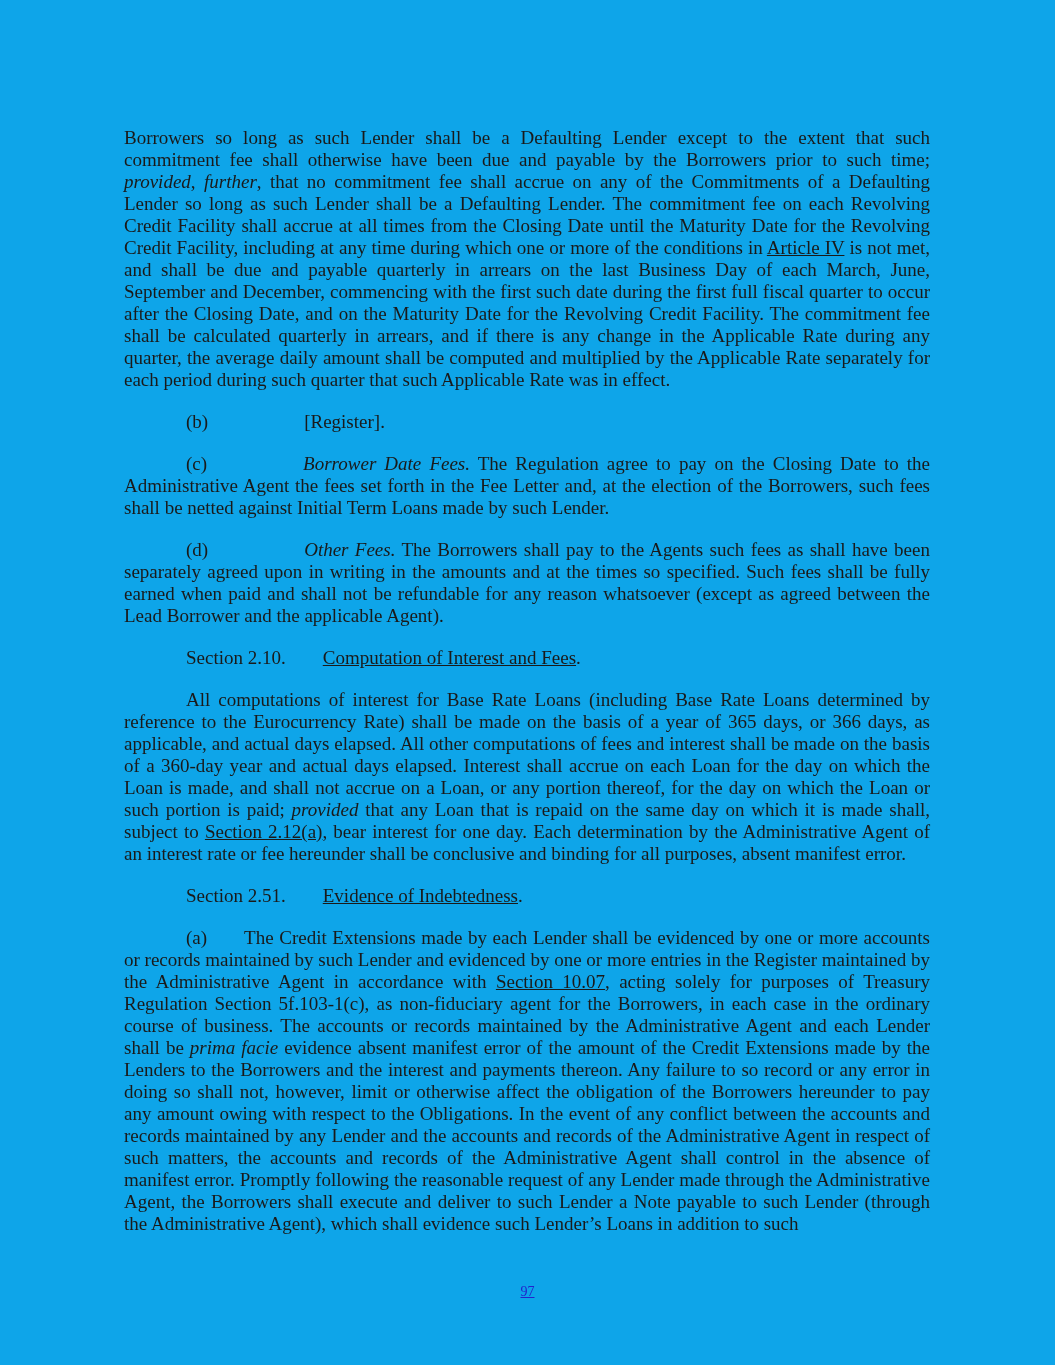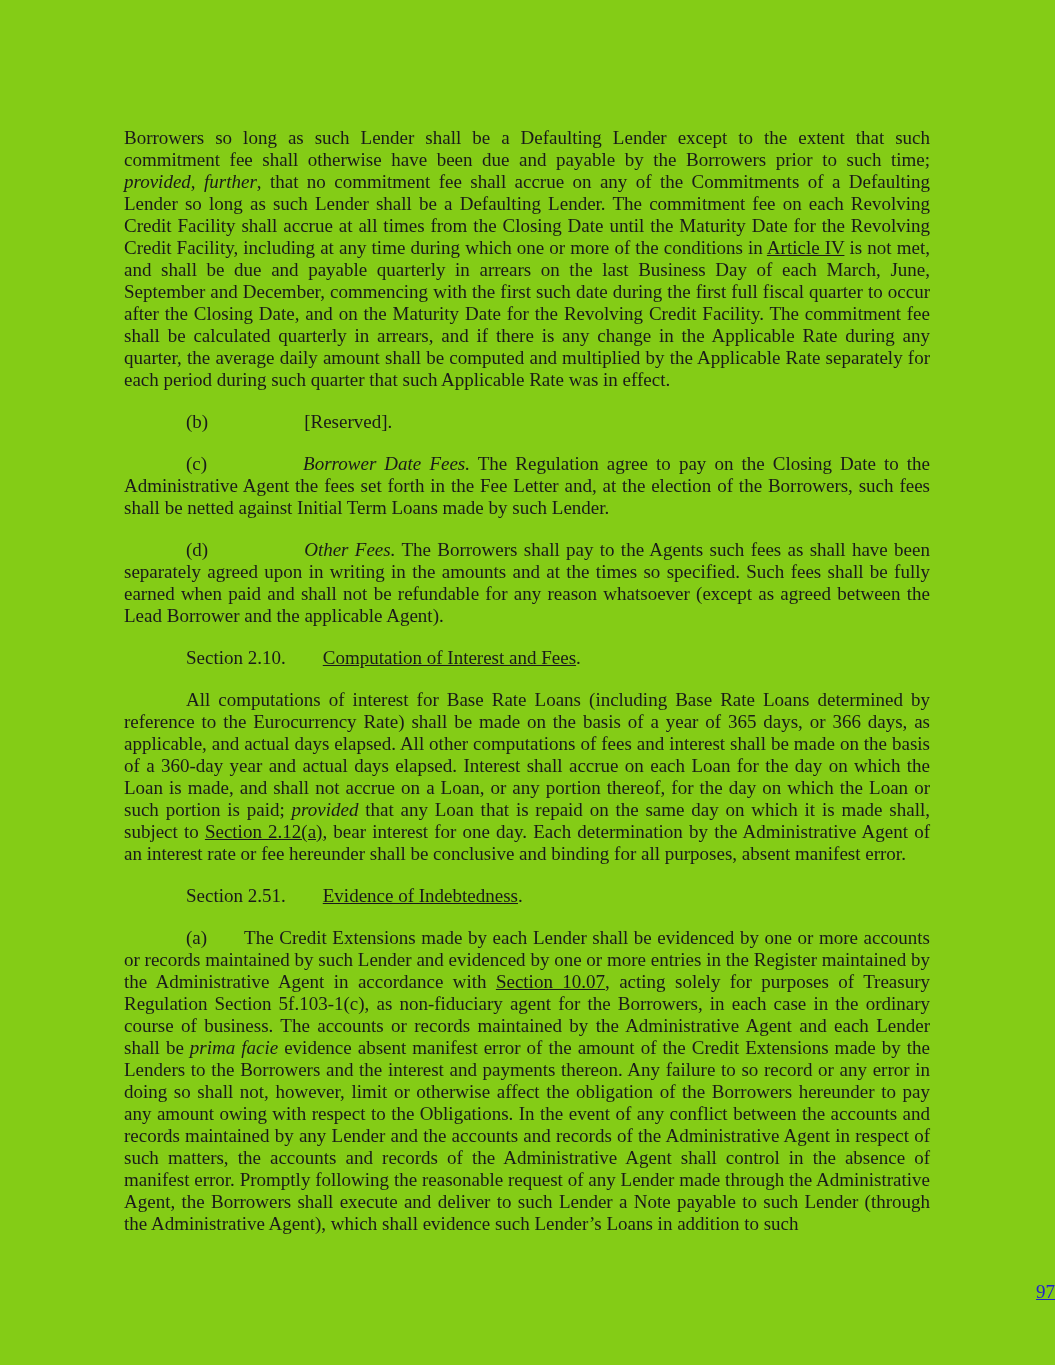--- a/index.html
+++ b/index.html
@@ -4,21 +4,21 @@
 <style>
   html, body {
     margin: 0;
     padding: 0;
     background: #ffffff;
   }
   .doc-page {
     position: relative;
     width: 1055px;
     height: 1365px;
-    background: #84cc16;
+    background: #0ea5e9;
     color: #1a1a1a;
     font-family: "Liberation Serif", "DejaVu Serif", serif;
     overflow: hidden;
   }
   .body-text {
     position: absolute;
     left: 124px;
     top: 127px;
     width: 806px;
     font-size: 19px;
@@ -39,37 +39,37 @@
     font-style: italic;
   }
   .underline {
     text-decoration: underline;
   }
   .footer {
     position: absolute;
     top: 1281px;
     left: 0;
     width: 100%;
-    text-align: right;
-    font-size: 19px;
+    text-align: center;
+    font-size: 14px;
     line-height: 22px;
   }
   a.page-number {
     color: #2323cb;
     text-decoration: underline;
     cursor: pointer;
   }
 </style>
 </head>
 <body>
 
 <div class="doc-page">
   <div class="body-text">
     <p class="para"><span>Borrowers so long as such Lender shall be a Defaulting Lender except to the extent that such commitment fee shall otherwise have been due and payable by the Borrowers prior to such time; </span><span class="italic">provided</span><span>, </span><span class="italic">further</span><span>, that no commitment fee shall accrue on any of the Commitments of a Defaulting Lender so long as such Lender shall be a Defaulting Lender.  The commitment fee on each Revolving Credit Facility shall accrue at all times from the Closing Date until the Maturity Date for the Revolving Credit Facility, including at any time during which one or more of the conditions in </span><span class="underline">Article IV</span><span> is not met, and shall be due and payable quarterly in arrears on the last Business Day of each March, June, September and December, commencing with the first such date during the first full fiscal quarter to occur after the Closing Date, and on the Maturity Date for the Revolving Credit Facility.  The commitment fee shall be calculated quarterly in arrears, and if there is any change in the Applicable Rate during any quarter, the average daily amount shall be computed and multiplied by the Applicable Rate separately for each period during such quarter that such Applicable Rate was in effect.</span></p>
-    <p class="para indent"><span>(b)</span><span class="tab" style="width: 96px;"></span><span>[Reserved].</span></p>
+    <p class="para indent"><span>(b)</span><span class="tab" style="width: 96px;"></span><span>[Register].</span></p>
     <p class="para indent"><span>(c)</span><span class="tab" style="width: 96px;"></span><span class="italic">Borrower Date Fees.</span><span>  The Regulation agree to pay on the Closing Date to the Administrative Agent the fees set forth in the Fee Letter and, at the election of the Borrowers, such fees shall be netted against Initial Term Loans made by such Lender.</span></p>
     <p class="para indent"><span>(d)</span><span class="tab" style="width: 96px;"></span><span class="italic">Other Fees.</span><span>  The Borrowers shall pay to the Agents such fees as shall have been separately agreed upon in writing in the amounts and at the times so specified.  Such fees shall be fully earned when paid and shall not be refundable for any reason whatsoever (except as agreed between the Lead Borrower and the applicable Agent).</span></p>
     <p class="para indent"><span>Section 2.10.</span><span class="tab" style="width: 37px;"></span><span class="underline">Computation of Interest and Fees</span><span>.</span></p>
     <p class="para indent"><span>All computations of interest for Base Rate Loans (including Base Rate Loans determined by reference to the Eurocurrency Rate) shall be made on the basis of a year of 365 days, or 366 days, as applicable, and actual days elapsed.  All other computations of fees and interest shall be made on the basis of a 360-day year and actual days elapsed.  Interest shall accrue on each Loan for the day on which the Loan is made, and shall not accrue on a Loan, or any portion thereof, for the day on which the Loan or such portion is paid; </span><span class="italic">provided</span><span> that any Loan that is repaid on the same day on which it is made shall, subject to </span><span class="underline">Section 2.12(a)</span><span>, bear interest for one day.  Each determination by the Administrative Agent of an interest rate or fee hereunder shall be conclusive and binding for all purposes, absent manifest error.</span></p>
     <p class="para indent"><span>Section 2.51.</span><span class="tab" style="width: 37px;"></span><span class="underline">Evidence of Indebtedness</span><span>.</span></p>
     <p class="para indent"><span>(a)</span><span class="tab" style="width: 37px;"></span><span>The Credit Extensions made by each Lender shall be evidenced by one or more accounts or records maintained by such Lender and evidenced by one or more entries in the Register maintained by the Administrative Agent in accordance with </span><span class="underline">Section 10.07</span><span>, acting solely for purposes of Treasury Regulation Section 5f.103-1(c), as non-fiduciary agent for the Borrowers, in each case in the ordinary course of business.  The accounts or records maintained by the Administrative Agent and each Lender shall be </span><span class="italic">prima facie</span><span> evidence absent manifest error of the amount of the Credit Extensions made by the Lenders to the Borrowers and the interest and payments thereon.  Any failure to so record or any error in doing so shall not, however, limit or otherwise affect the obligation of the Borrowers hereunder to pay any amount owing with respect to the Obligations.  In the event of any conflict between the accounts and records maintained by any Lender and the accounts and records of the Administrative Agent in respect of such matters, the accounts and records of the Administrative Agent shall control in the absence of manifest error.  Promptly following the reasonable request of any Lender made through the Administrative Agent, the Borrowers shall execute and deliver to such Lender a Note payable to such Lender (through the Administrative Agent), which shall evidence such Lender’s Loans in addition to such</span></p>
   </div>
 
   <div class="footer">
     <a class="page-number">97</a>

